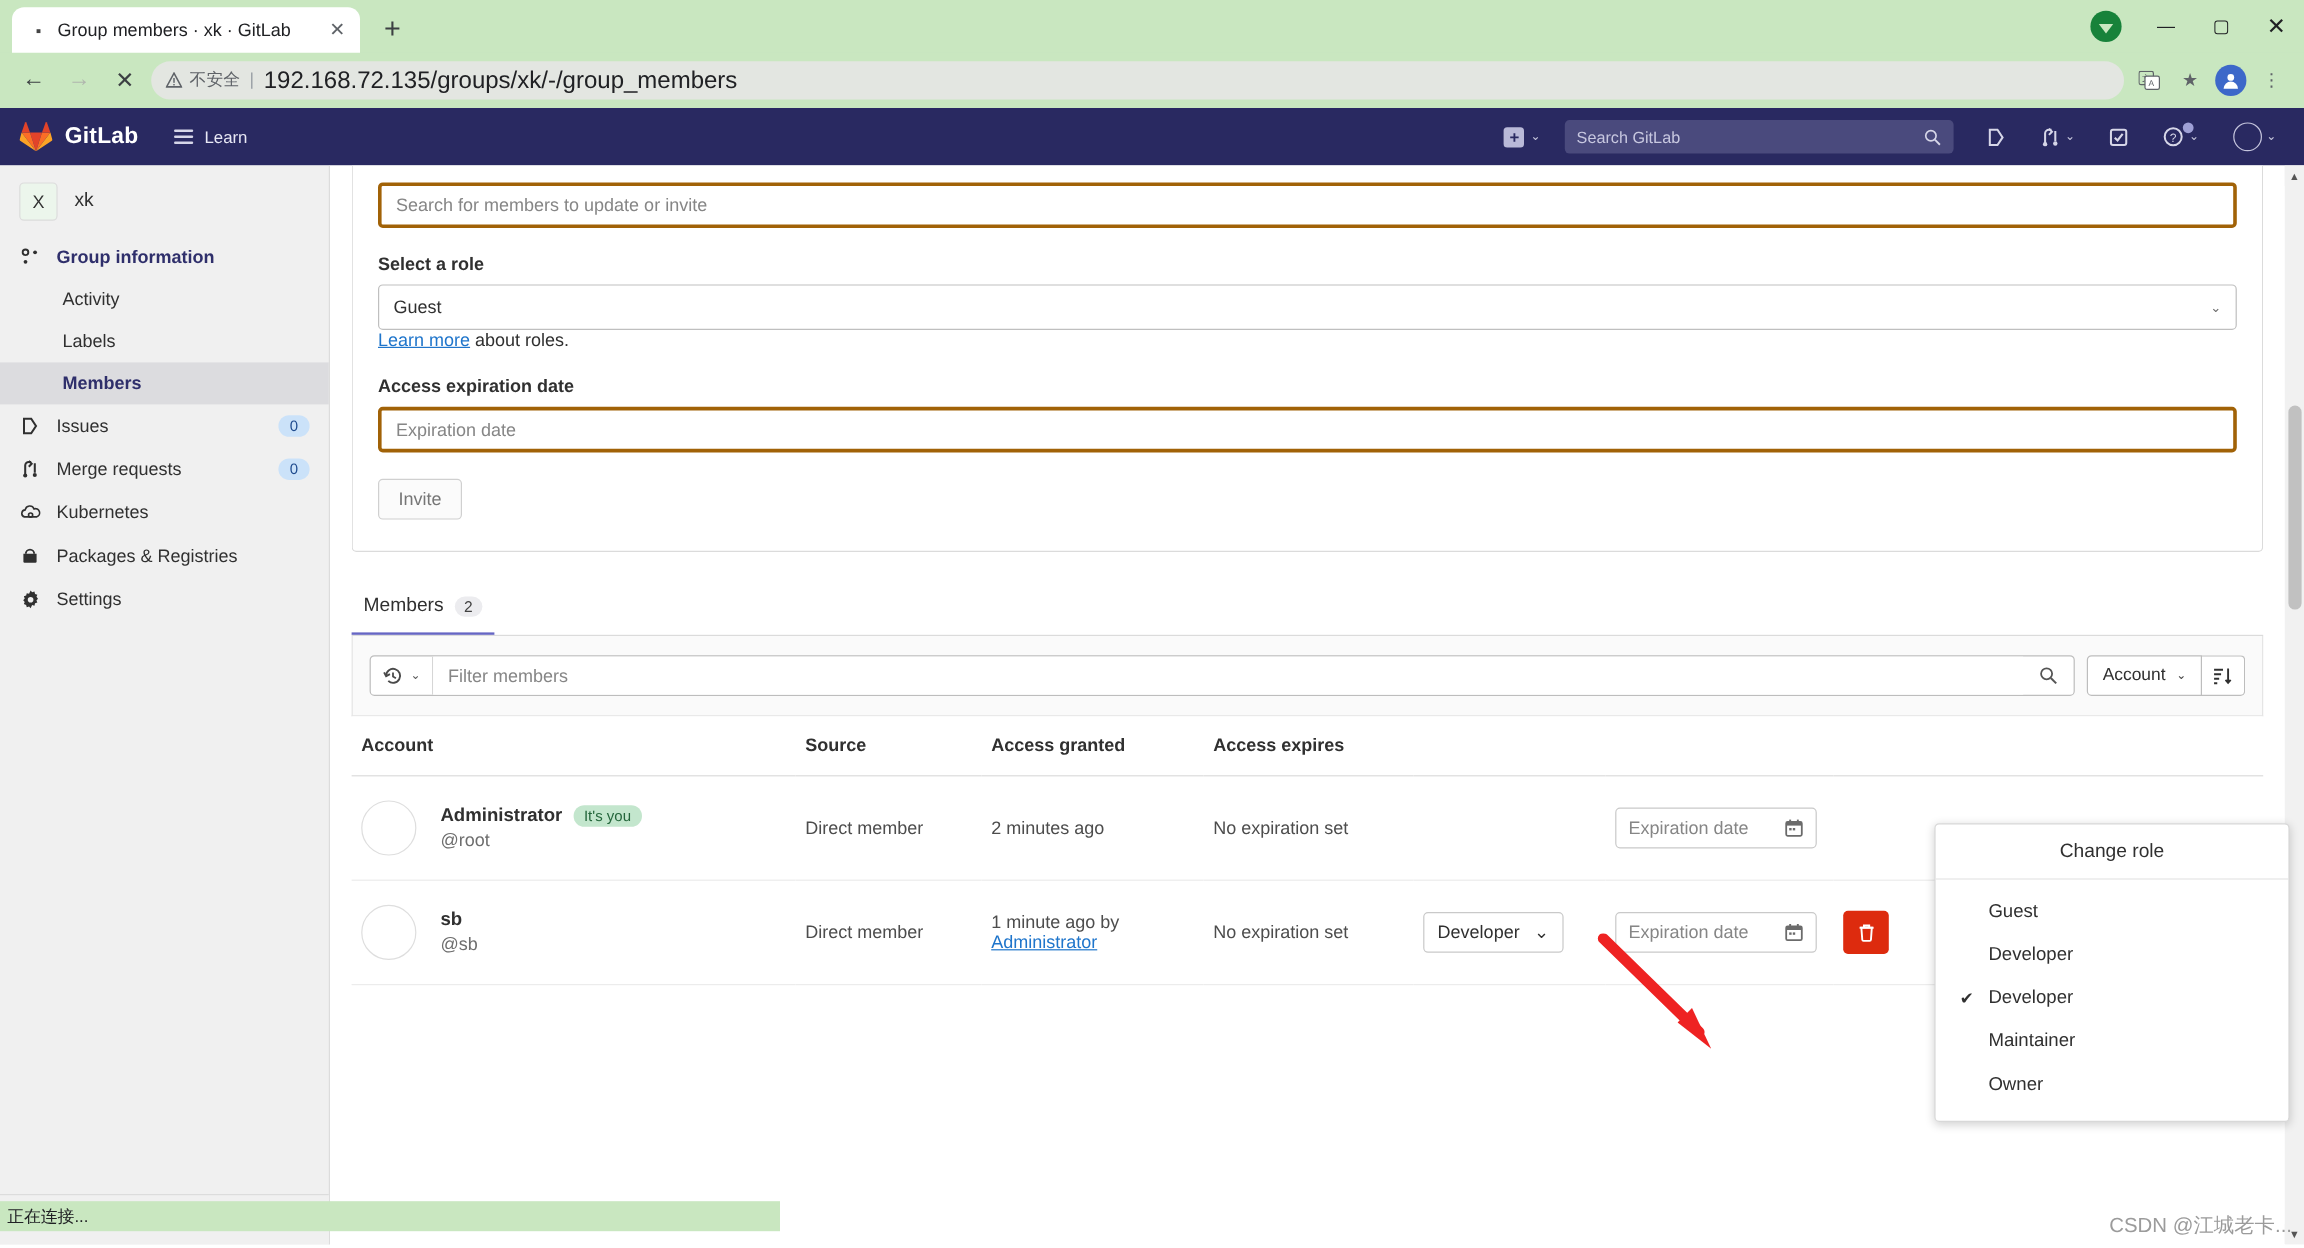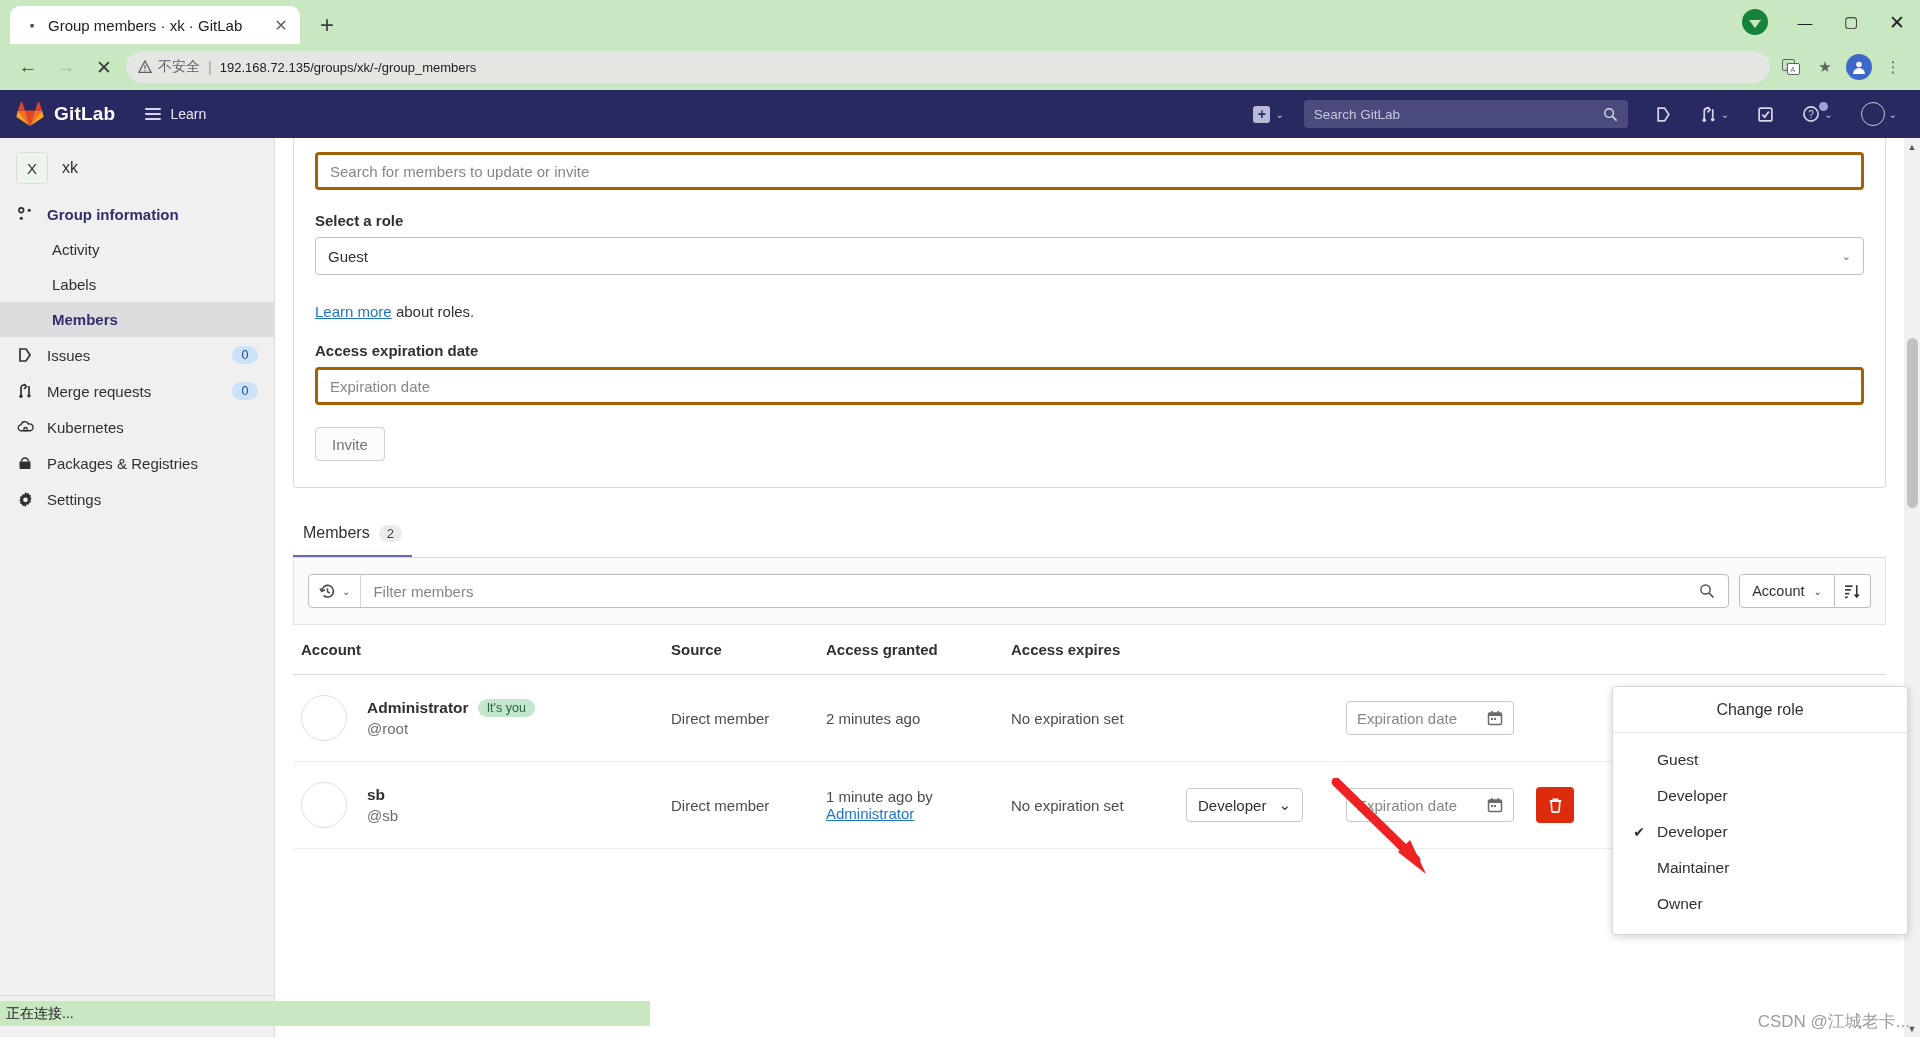--- a/index.html
+++ b/index.html
@@ -45,21 +45,21 @@
   .omnibar { height: 46px; display: flex; align-items: center; gap: 6px; padding: 0 12px; background: #c9e7c0; }
   .nav-btn { width: 32px; height: 32px; display:flex; align-items:center; justify-content:center;
     color: #3c4043; font-size: 19px; }
   .nav-btn.disabled { color: #b0b6ae; }
   .urlbar {
     flex: 1; height: 32px; background: #e3e6e1; border-radius: 16px;
     display: flex; align-items: center; padding: 12px 12px; gap: 8px; font-size: 14.5px; color: #202124;
   }
   .insecure { display: flex; align-items: center; gap: 6px; color: #5f6368; font-size: 14px; }
   .urlsep { color: #9aa0a6; }
-  .urltext { color: #202124; font-size: 13px; }
+  .urltext { color: #202124; font-size: 20px; }
   .omni-right { display: flex; align-items: center; gap: 4px; }
   .omni-icon { width: 30px; height: 30px; display:flex; align-items:center; justify-content:center;
     color:#5f6368; font-size: 15px; }
   .avatar-chip { width: 26px; height: 26px; border-radius: 50%; background: #3d68c9;
     display:flex; align-items:center; justify-content:center; }
 
   
   .gl-navbar {
     height: 48px; background: #292961; display: flex; align-items: center;
     padding: 0 16px; gap: 14px; color: #fff;
@@ -134,21 +134,21 @@
     font-family: "Liberation Sans", sans-serif;
   }
   .field-input::placeholder { color: #868686; }
   .field-label { font-size: 15px; font-weight: 600; color: #303030; margin: 22px 0 8px 0; }
   .select-box {
     width: 100%; height: 38px; border: 1px solid #bfbfbf; border-radius: 4px;
     display: flex; align-items: center; padding: 0 12px; font-size: 15px; color: #303030;
     justify-content: space-between; background: #fff;
   }
   .select-box .chev { color: #6b6b6b; font-size: 11px; }
-  .learn-line { margin-top: 28px; font-size: 15px; color: #303030; }
+  .learn-line { margin-top: 0; font-size: 15px; color: #303030; }
   .learn-link { color: #1f75cb; }
   .invite-btn {
     margin-top: 22px; height: 34px; padding: 0 16px; border: 1px solid #d0d0d0;
     background: #fbfbfb; border-radius: 4px; font-size: 15px; color: #767676;
     font-family: "Liberation Sans", sans-serif;
   }
 
   
   .tabs-row { margin-top: 36px; border-bottom: 1px solid #dbdbdb; display: flex; }
   .tab-item {

